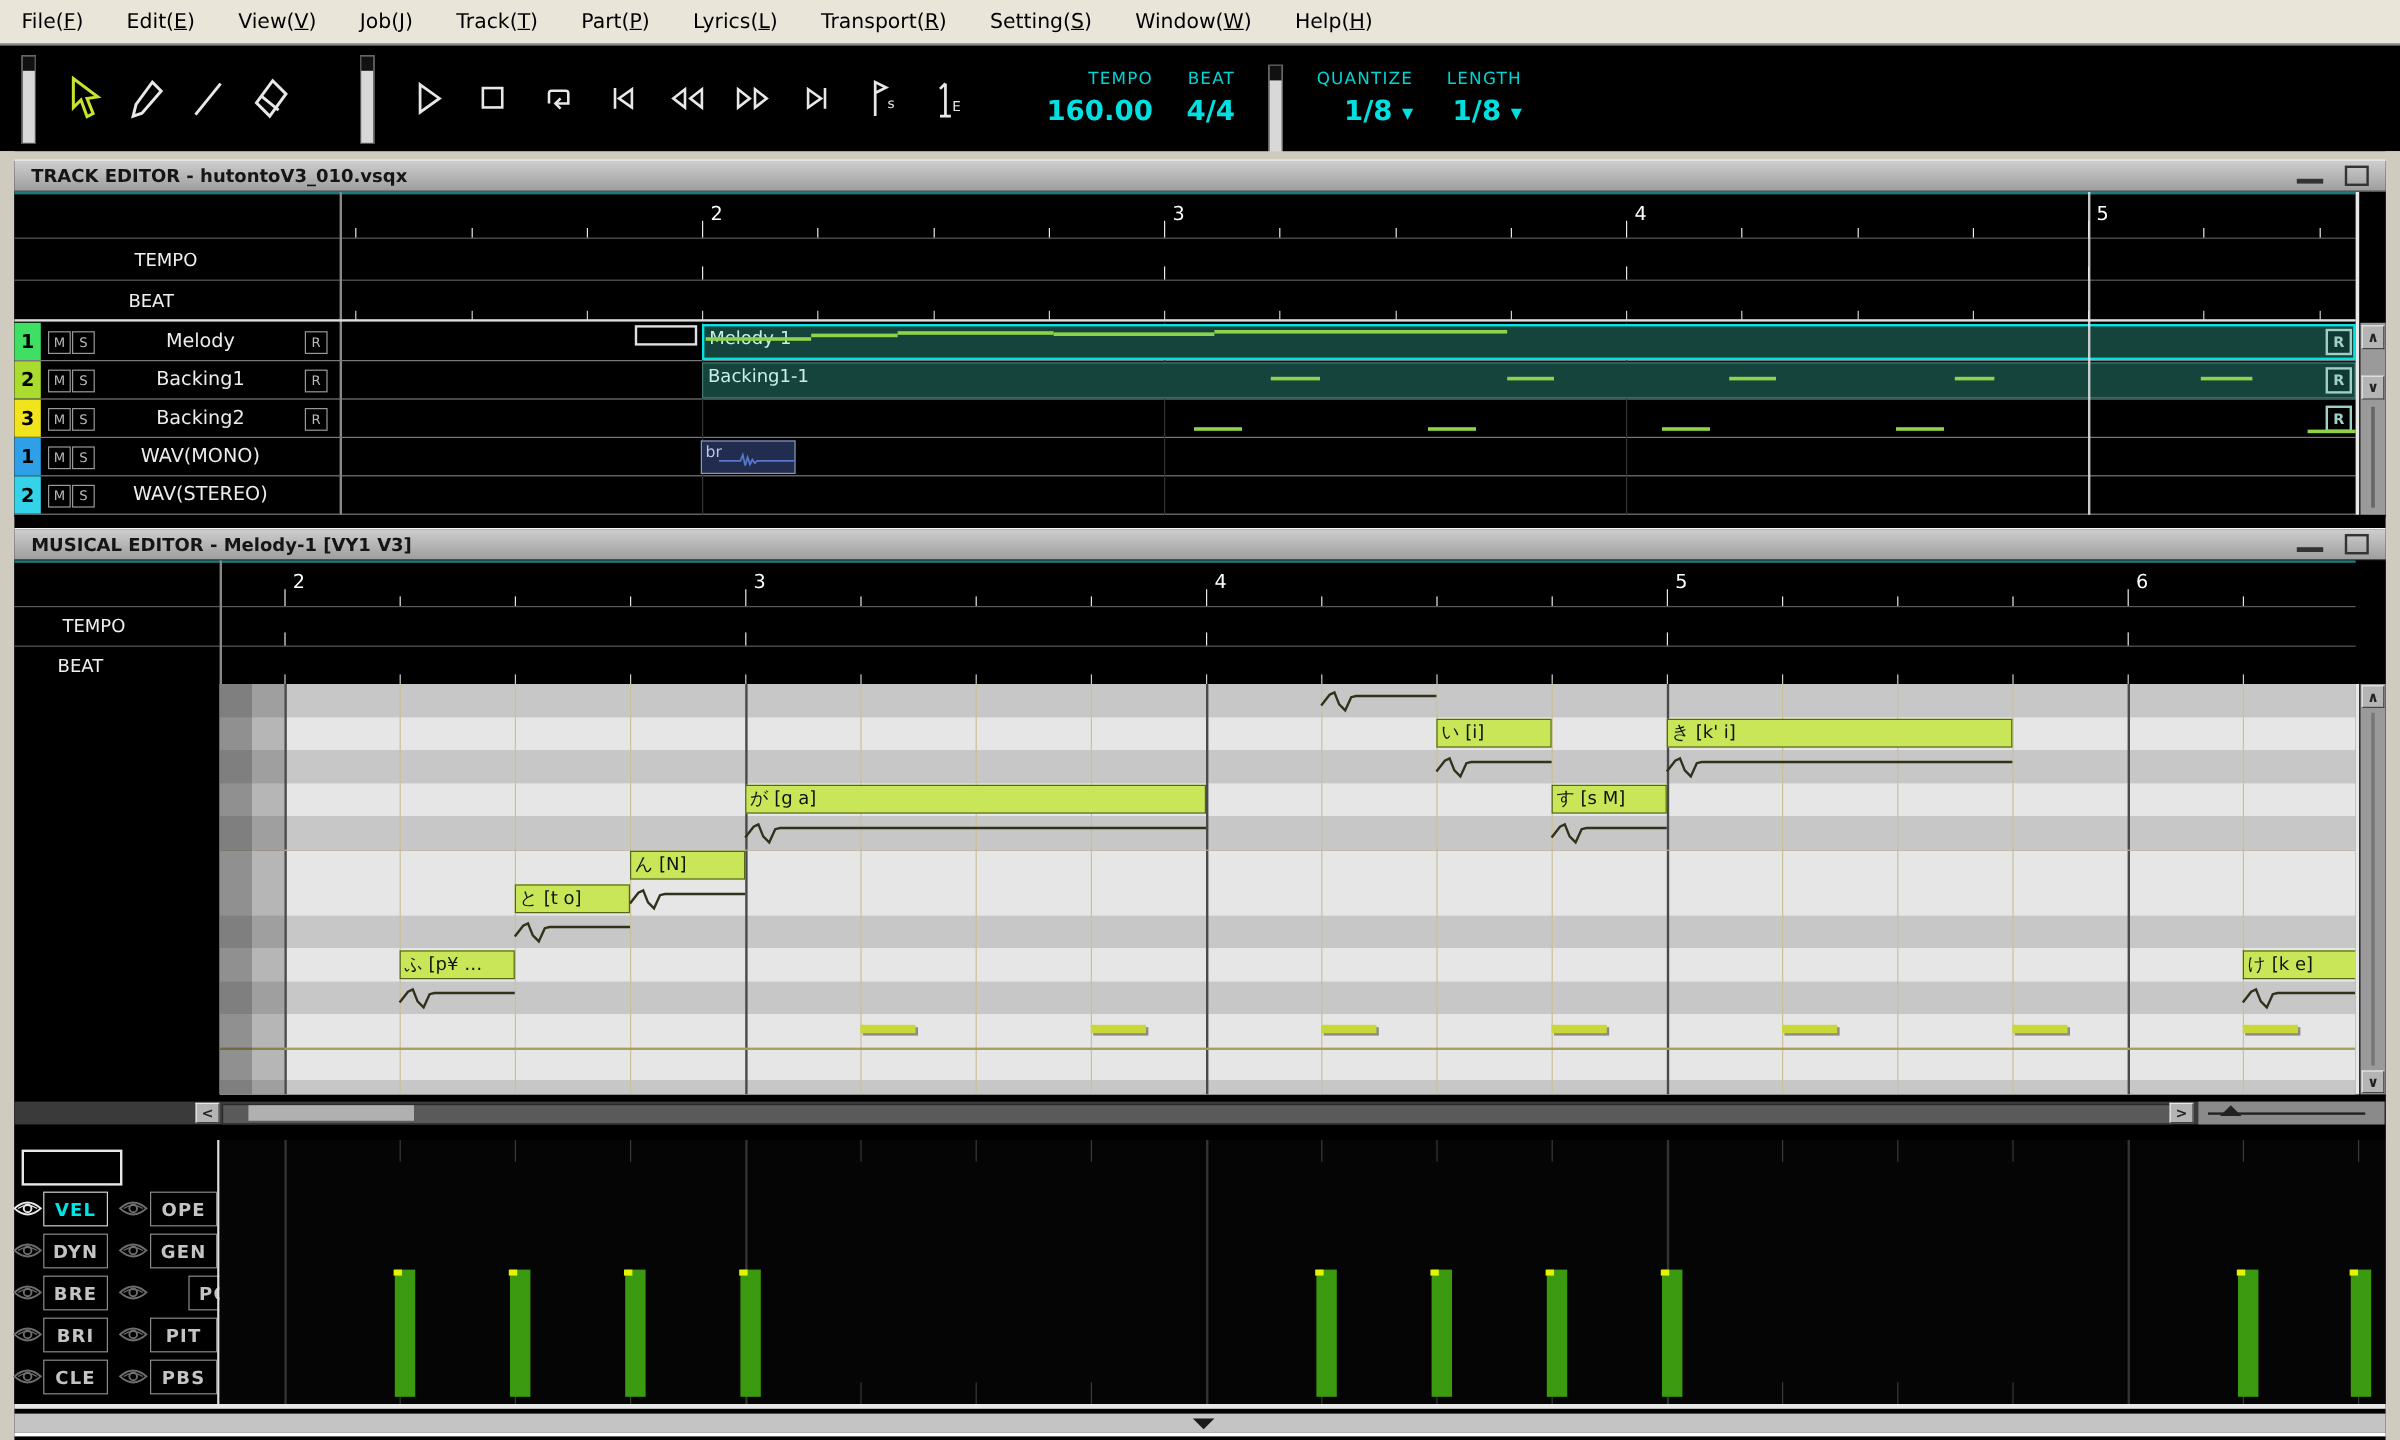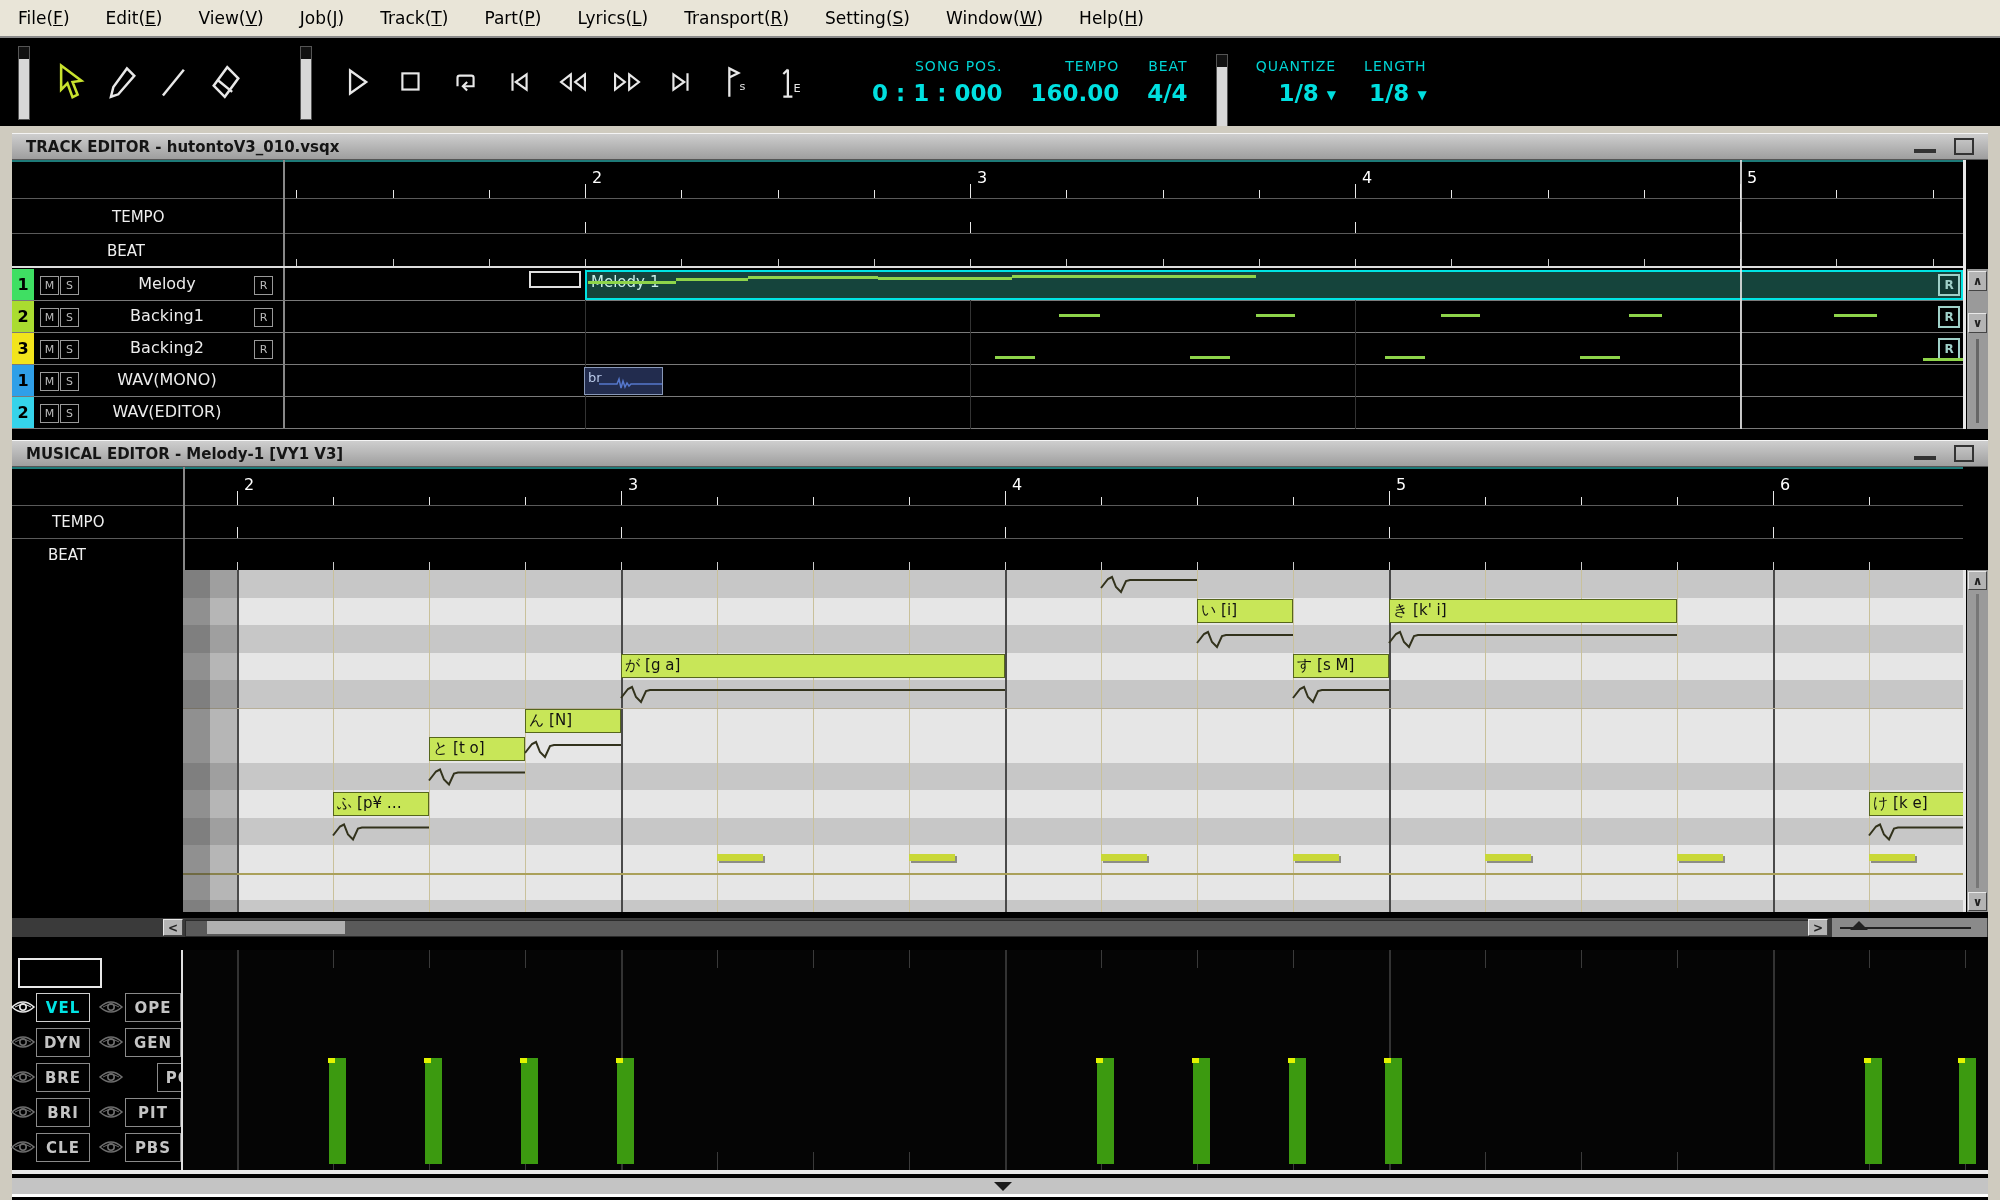--- a/index.html
+++ b/index.html
@@ -145,24 +145,20 @@
         </svg>
       </div>
       <div class="tr-btn">
         <svg width="30" height="34" viewBox="0 0 26 30">
           <path d="M12 4 L8 8 M12 4 V28 M8 28 H16" fill="none" stroke="#e8e8e8" stroke-width="2"></path>
           <text x="17" y="24" font-size="10" fill="#e8e8e8" font-family="DejaVu Sans">E</text>
         </svg>
       </div>
     </div>
   <div id="fields">
-      <div class="fld">
-        <span class="lab">SONG POS.</span>
-        <span class="val">0 : 1 : 000</span>
-      </div>
       <div class="fld">
         <span class="lab">TEMPO</span>
         <span class="val">160.00</span>
       </div>
       <div class="fld">
         <span class="lab">BEAT</span>
         <span class="val">4/4</span>
       </div>
       <div class="tb-sep" style="position: relative; margin: 8px 14px 0px;"></div>
       <div class="fld">
@@ -257,20 +253,23 @@
     <div style="position: absolute; left: 0px; top: 141px; width: 1951px; height: 32px; border-bottom: 1px solid rgb(122, 122, 122); box-sizing: border-box;">
       <div class="tk-badge" style="position: absolute; left: 0px; top: 0px; height: 31px; background: rgb(170, 220, 48);">2</div>
       <div class="ms-box" style="position: absolute; left: 28px; top: 7px;">M</div>
       <div class="ms-box" style="position: absolute; left: 48px; top: 7px;">S</div>
       <div class="tk-name" style="position: absolute; left: 75px; top: 5px; width: 160px; text-align: center;">Backing1</div>
       <div class="ms-box" style="position: absolute; left: 242px; top: 7px;">R</div>
       <div style="position: absolute; left: 573px; top: 0px; width: 1px; height: 32px; background: rgb(51, 51, 51);"></div>
       <div style="position: absolute; left: 958px; top: 0px; width: 1px; height: 32px; background: rgb(51, 51, 51);"></div>
       <div style="position: absolute; left: 1343px; top: 0px; width: 1px; height: 32px; background: rgb(51, 51, 51);"></div>
       <div style="position: absolute; left: 1728px; top: 0px; width: 1px; height: 32px; background: rgb(51, 51, 51);"></div>
+      <div class="part" style="position: absolute; left: 573px; top: 1px; width: 1378px; height: 30px; background: rgb(21, 68, 60); border: 1px solid rgb(63, 122, 112);">
+        <div class="part-label">Backing1-1</div>
+      </div>
       <div class="r-badge" style="position: absolute; left: 1926px; top: 5px;">R</div>
     </div>
     <div style="position: absolute; left: 0px; top: 173px; width: 1951px; height: 32px; border-bottom: 1px solid rgb(122, 122, 122); box-sizing: border-box;">
       <div class="tk-badge" style="position: absolute; left: 0px; top: 0px; height: 31px; background: rgb(242, 228, 28);">3</div>
       <div class="ms-box" style="position: absolute; left: 28px; top: 7px;">M</div>
       <div class="ms-box" style="position: absolute; left: 48px; top: 7px;">S</div>
       <div class="tk-name" style="position: absolute; left: 75px; top: 5px; width: 160px; text-align: center;">Backing2</div>
       <div class="ms-box" style="position: absolute; left: 242px; top: 7px;">R</div>
       <div style="position: absolute; left: 573px; top: 0px; width: 1px; height: 32px; background: rgb(51, 51, 51);"></div>
       <div style="position: absolute; left: 958px; top: 0px; width: 1px; height: 32px; background: rgb(51, 51, 51);"></div>
@@ -291,21 +290,21 @@
         <span style="position:absolute;left:3px;top:2px;font-size:13px;color:#b8c8e8">br</span>
         <svg width="75" height="26" style="position:absolute;left:14px;top:2px">
           <path d="M0 14 h18 l2 -5 2 9 2 -7 2 6 2 -4 2 3 2 -2 h43" fill="none" stroke="#5577cc" stroke-width="1.5"></path>
         </svg>
       </div>
     </div>
     <div style="position: absolute; left: 0px; top: 237px; width: 1951px; height: 32px; border-bottom: 1px solid rgb(122, 122, 122); box-sizing: border-box;">
       <div class="tk-badge" style="position: absolute; left: 0px; top: 0px; height: 31px; background: rgb(53, 211, 234);">2</div>
       <div class="ms-box" style="position: absolute; left: 28px; top: 7px;">M</div>
       <div class="ms-box" style="position: absolute; left: 48px; top: 7px;">S</div>
-      <div class="tk-name" style="position: absolute; left: 75px; top: 5px; width: 160px; text-align: center;">WAV(EDITOR)</div>
+      <div class="tk-name" style="position: absolute; left: 75px; top: 5px; width: 160px; text-align: center;">WAV(STEREO)</div>
       <div style="position: absolute; left: 573px; top: 0px; width: 1px; height: 32px; background: rgb(51, 51, 51);"></div>
       <div style="position: absolute; left: 958px; top: 0px; width: 1px; height: 32px; background: rgb(51, 51, 51);"></div>
       <div style="position: absolute; left: 1343px; top: 0px; width: 1px; height: 32px; background: rgb(51, 51, 51);"></div>
       <div style="position: absolute; left: 1728px; top: 0px; width: 1px; height: 32px; background: rgb(51, 51, 51);"></div>
     </div>
     <div class="miniseg" style="position: absolute; left: 576px; top: 121px; width: 88px;"></div>
     <div class="miniseg" style="position: absolute; left: 664px; top: 118px; width: 72px;"></div>
     <div class="miniseg" style="position: absolute; left: 736px; top: 116px; width: 130px;"></div>
     <div class="miniseg" style="position: absolute; left: 866px; top: 117px; width: 134px;"></div>
     <div class="miniseg" style="position: absolute; left: 1000px; top: 115px; width: 244px;"></div>

